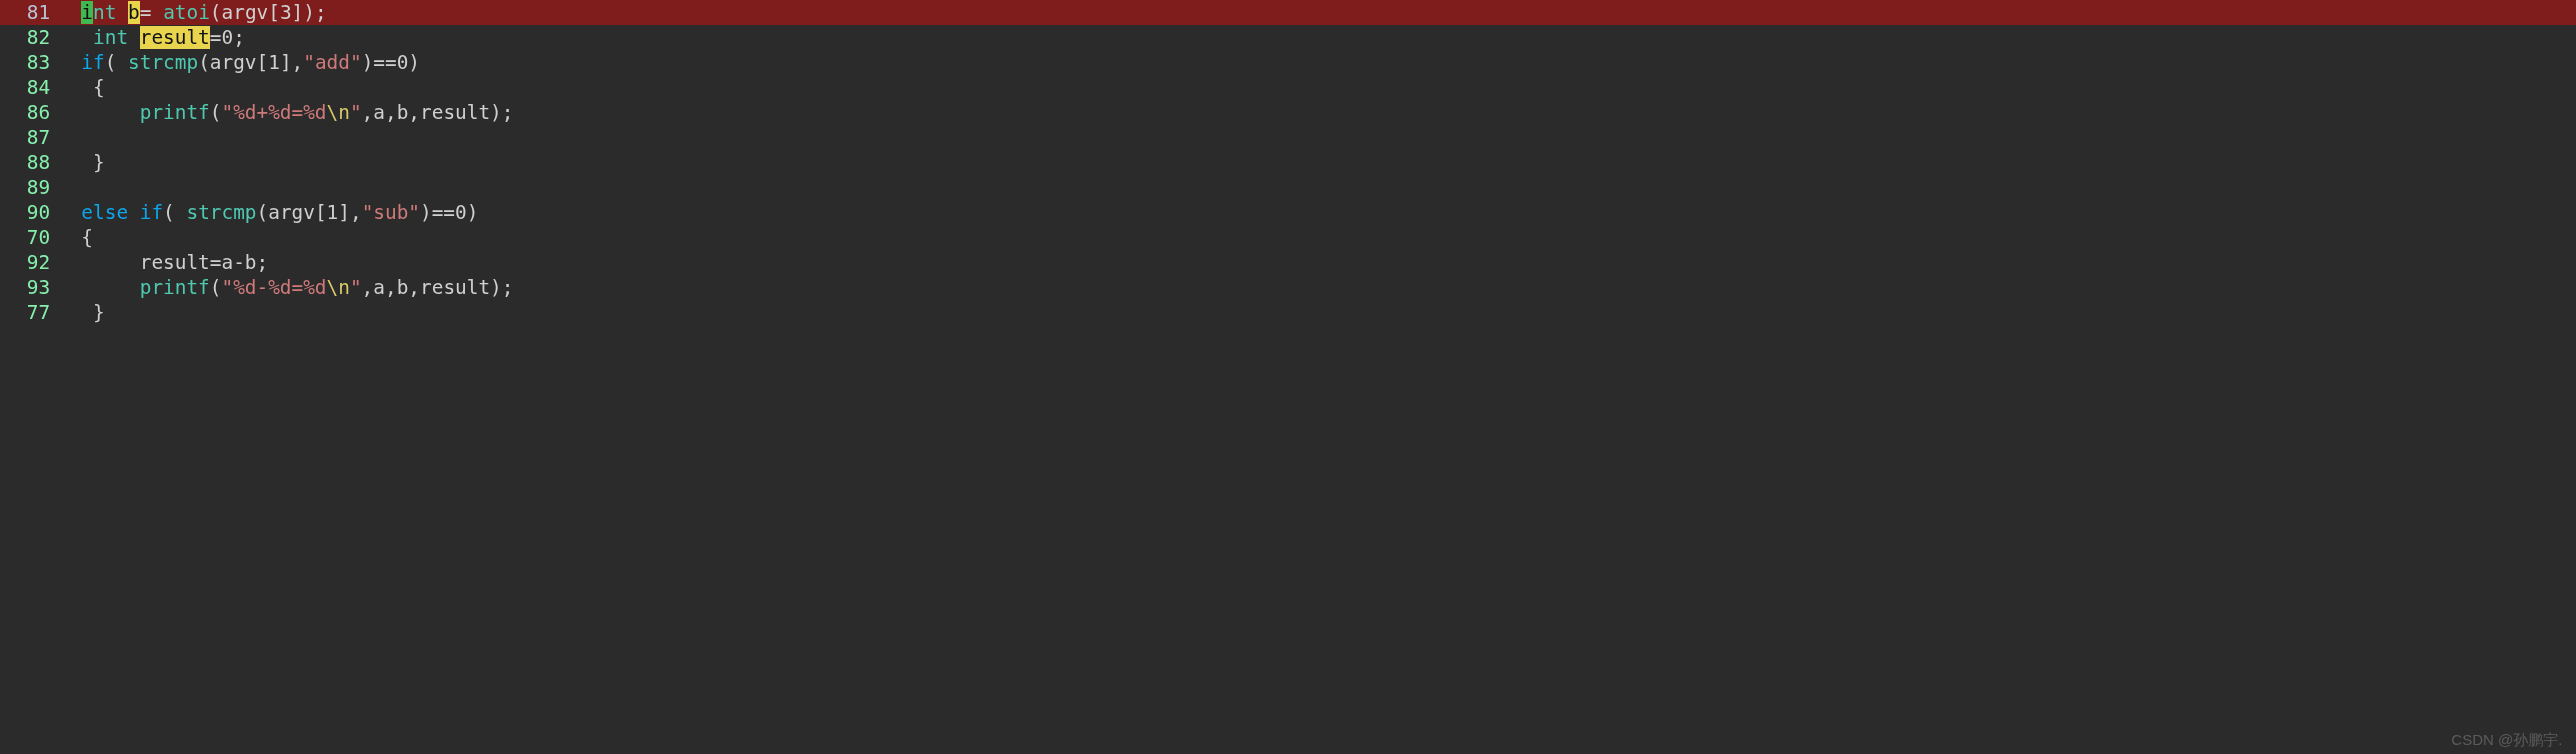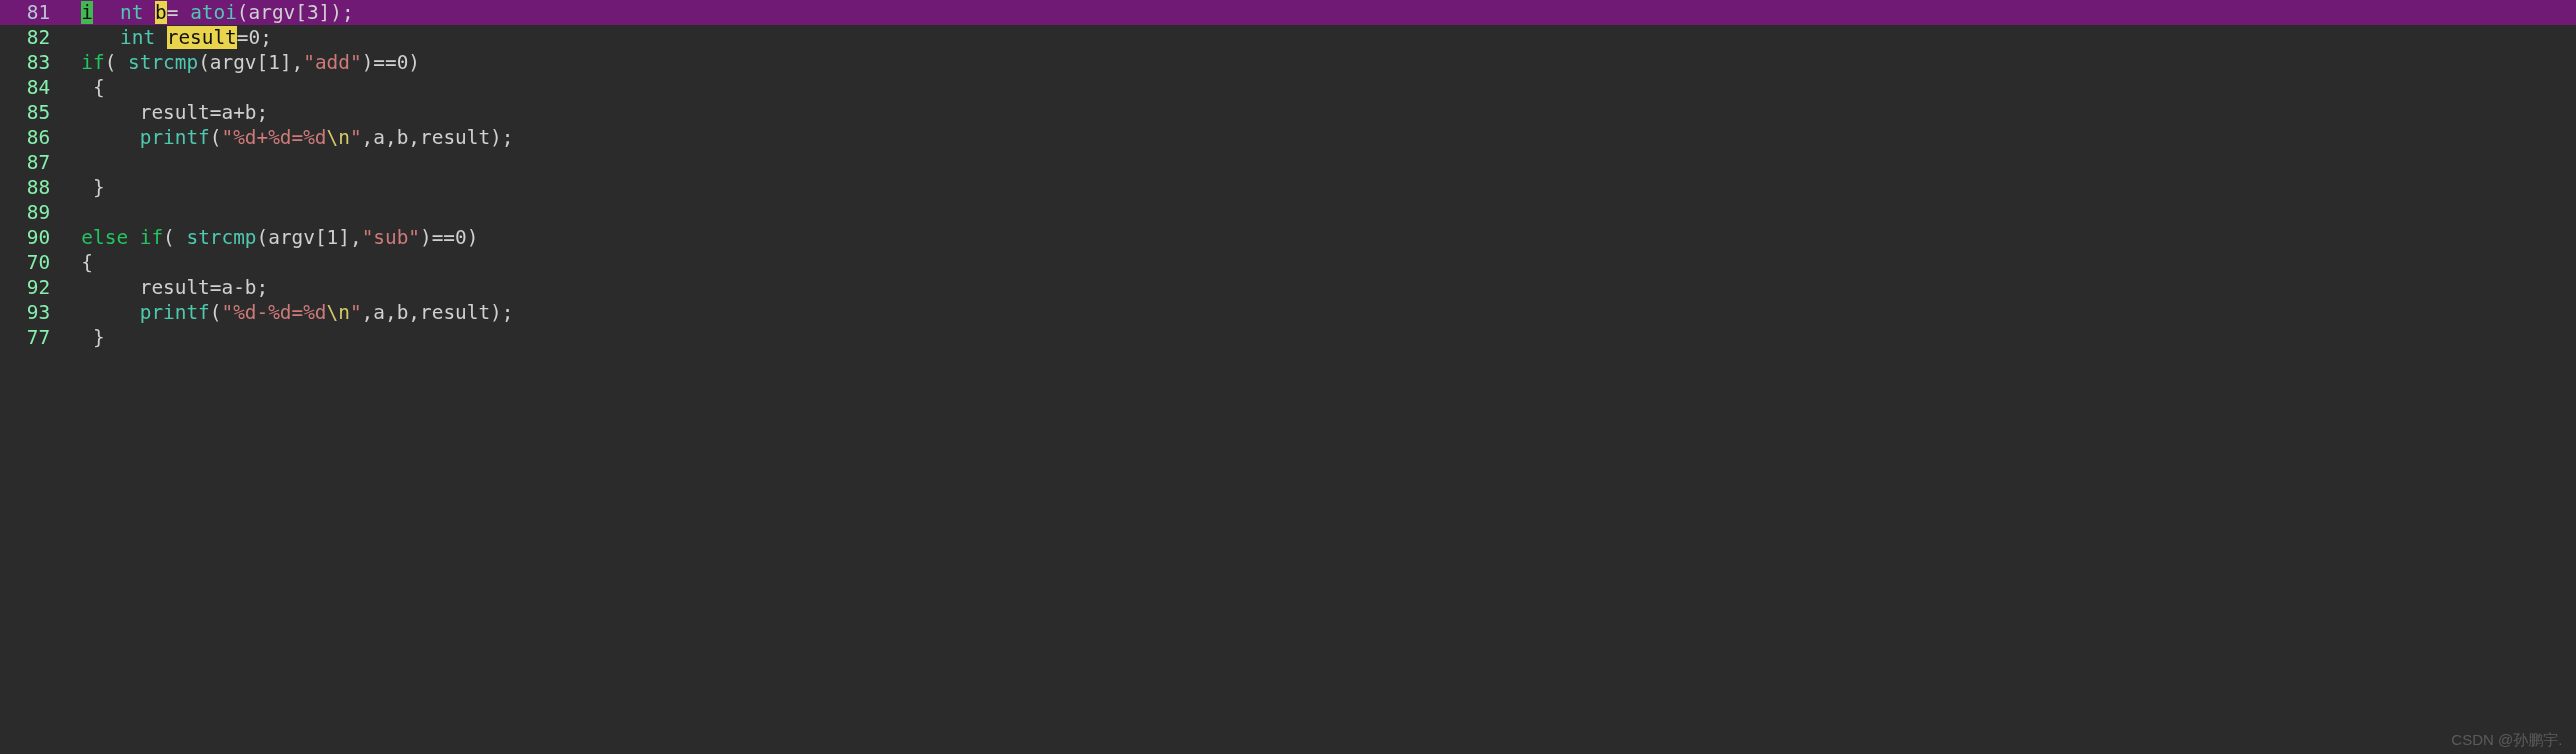--- a/index.html
+++ b/index.html
@@ -16,39 +16,39 @@
   .editor {
     display: flex;
     flex-direction: column;
   }
   .line {
     display: flex;
     height: 25px;
     align-items: center;
   }
   .line.current {
-    background: #701a75;
+    background: #7f1d1d;
   }
   .gutter {
     width: 58px;
     text-align: right;
     color: #86efac;
     padding-right: 7.8px;
     user-select: none;
     flex-shrink: 0;
   }
   .gutter.active {
     color: #b8c5d6;
   }
   .code {
     white-space: pre;
     color: #d0d0d0;
   }
-  .kw-type { color: #4ec9b0; margin-left: 27px; }
-  .kw-ctrl { color: #22c55e; }
+  .kw-type { color: #4ec9b0; }
+  .kw-ctrl { color: #0ea5e9; }
   .ident { color: #d0d0d0; }
   .func { color: #4ec9b0; }
   .punct { color: #d0d0d0; }
   .paren { color: #d0d0d0; }
   .num { color: #d0d0d0; }
   .str { color: #ce7a7a; }
   .esc { color: #d6c86a; }
   .hl-green { background: #3fb950; color: #111; }
   .hl-yellow { background: #e8d44d; color: #111; }
   .watermark {
@@ -72,24 +72,20 @@
       <div class="gutter">82</div>
       <div class="code"><span>   </span><span class="kw-type">int</span><span> </span><span class="hl-yellow">result</span><span class="punct">=</span><span class="num">0</span><span class="punct">;</span></div>
     </div>
     <div class="line">
       <div class="gutter">83</div>
       <div class="code"><span>  </span><span class="kw-ctrl">if</span><span class="paren">( </span><span class="func">strcmp</span><span class="paren">(</span><span class="ident">argv</span><span class="punct">[</span><span class="num">1</span><span class="punct">],</span><span class="str">"add"</span><span class="punct">)==</span><span class="num">0</span><span class="paren">)</span></div>
     </div>
     <div class="line">
       <div class="gutter">84</div>
       <div class="code"><span class="punct">   {</span></div>
-    </div>
-    <div class="line">
-      <div class="gutter">85</div>
-      <div class="code"><span>       </span><span class="ident">result</span><span class="punct">=</span><span class="ident">a</span><span class="punct">+</span><span class="ident">b</span><span class="punct">;</span></div>
     </div>
     <div class="line">
       <div class="gutter">86</div>
       <div class="code"><span>       </span><span class="func">printf</span><span class="paren">(</span><span class="str">"%d+%d=%d</span><span class="esc">\n</span><span class="str">"</span><span class="punct">,</span><span class="ident">a</span><span class="punct">,</span><span class="ident">b</span><span class="punct">,</span><span class="ident">result</span><span class="punct">);</span></div>
     </div>
     <div class="line">
       <div class="gutter">87</div>
       <div class="code"></div>
     </div>
     <div class="line">

